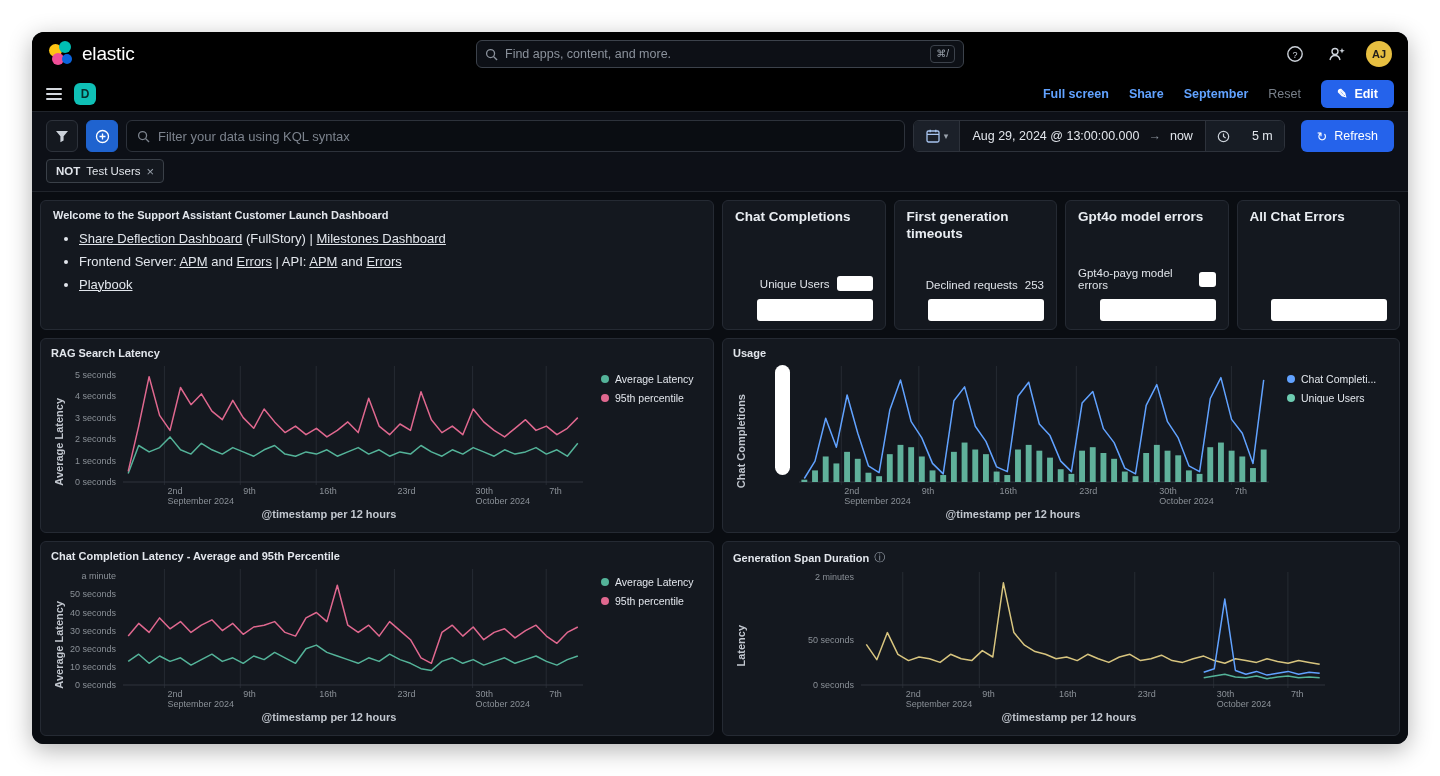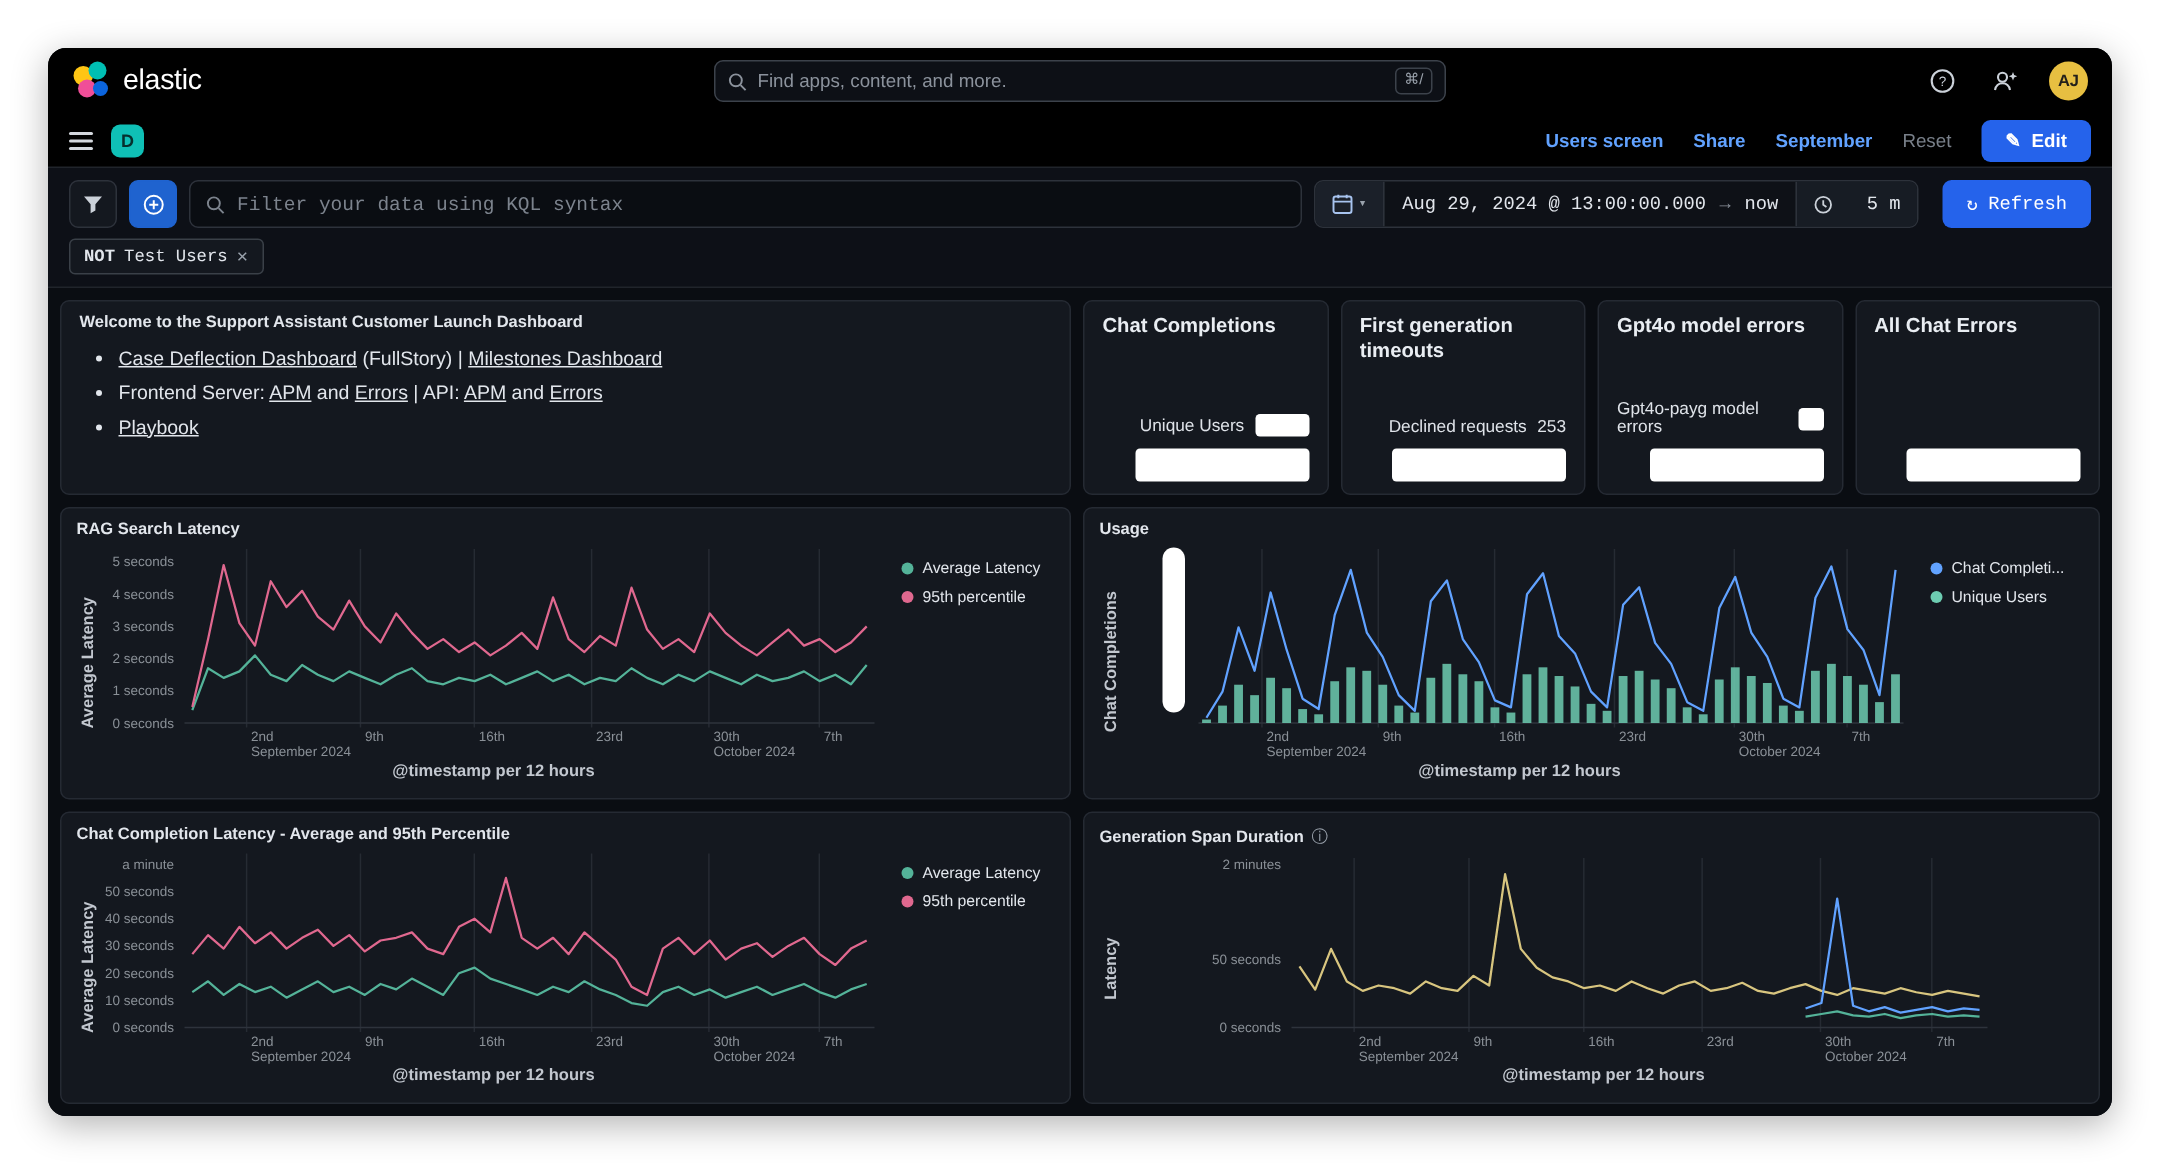--- a/index.html
+++ b/index.html
@@ -39,21 +39,21 @@
   .crumb-sep { color:#59606a; font-size:13px; }
   .crumb-current { color:#b4bac3; font-size:12px; background:#171b22; border:1px solid #30353d; padding:3px 11px; border-radius:4px; }
   .saved-check { color:#98a0aa; font-size:13px; }
   .nav-right { margin-left:auto; display:flex; align-items:center; gap:20px; }
   .nav-link { color:#61a2ff; font-size:12.5px; font-weight:600; cursor:pointer; }
   .nav-link.dim { color:#79808a; font-weight:400; }
   .edit-btn { height:28px; background:#2563eb; color:#fff; border:none; border-radius:6px; padding:0 16px;
               display:flex; align-items:center; gap:7px; font-size:12.5px; font-weight:600; font-family:inherit; cursor:pointer; }
 
   
-  .filter-section { background:#0d1017; border-bottom:1px solid #20242b; padding:8px 14px 8px; display:flex; flex-direction:column; gap:7px;font-family:Liberation Mono, monospace; }
+  .filter-section { background:#0d1017; border-bottom:1px solid #20242b; padding:8px 14px 8px; display:flex; flex-direction:column; gap:7px; }
   .filter-row { display:flex; gap:8px; height:32px; }
   .btn-sq { width:32px; height:32px; border-radius:6px; background:#14181f; border:1px solid #2d323b;
             display:flex; align-items:center; justify-content:center; cursor:pointer; }
   .btn-sq.accent { background:#1f63cf; border-color:#1f63cf; }
   .kql { flex:1; height:32px; background:#0a0d12; border:1px solid #2d323b; border-radius:6px;
          display:flex; align-items:center; padding:0 10px; gap:8px; }
   .kql input { flex:1; background:transparent; border:none; outline:none; color:#d4d8de; font-size:13px; font-family:inherit; }
   .kql input::placeholder { color:#7c838d; }
   .date-group { display:flex; align-items:stretch; height:32px; border:1px solid #2d323b; border-radius:6px; overflow:hidden; background:#0e1117; }
   .date-cal { width:46px; background:#1b2029; display:flex; align-items:center; justify-content:center; gap:4px;
@@ -152,21 +152,21 @@
   </header>
 
   <div class="navbar">
     <span class="hamburger">
         <i></i>
         <i></i>
         <i></i>
       </span>
     <span class="space-badge">D</span>
     <div class="nav-right">
-      <span class="nav-link">Users screen</span>
+      <span class="nav-link">Full screen</span>
       <span class="nav-link">Share</span>
       <span class="nav-link">September</span>
       <span class="nav-link dim">Reset</span>
       <button class="edit-btn">
         <span>✎</span>
         <span>Edit</span>
       </button>
     </div>
   </div>
 
@@ -228,21 +228,21 @@
     </div>
   </div>
 
   <div class="dash">
 
     <div class="row row1">
       <div class="panel welcome">
         <div class="welcome-title">Welcome to the Support Assistant Customer Launch Dashboard</div>
         <ul>
           <li>
-            <a>Case Deflection Dashboard</a><span> (FullStory) | </span><a>Milestones Dashboard</a>
+            <a>Share Deflection Dashboard</a><span> (FullStory) | </span><a>Milestones Dashboard</a>
           </li>
           <li>
             <span>Frontend Server: </span><a>APM</a><span> and </span><a>Errors</a><span> | API: </span><a>APM</a><span> and </span><a>Errors</a>
           </li>
           <li>
             <a>Playbook</a>
           </li>
         </ul>
       </div>
 

